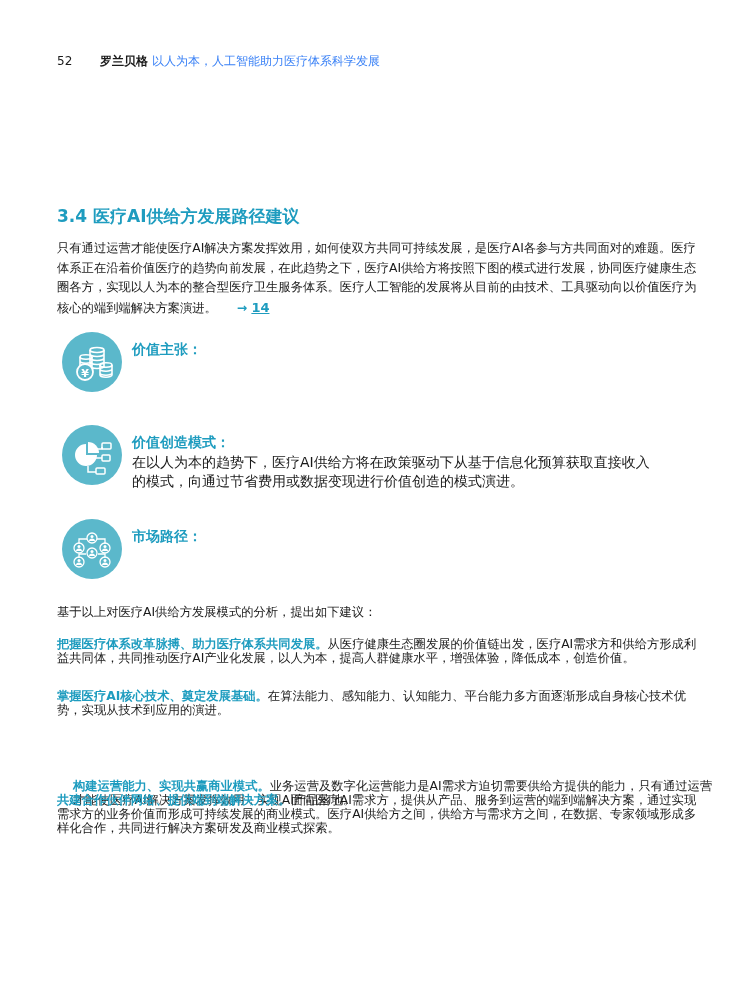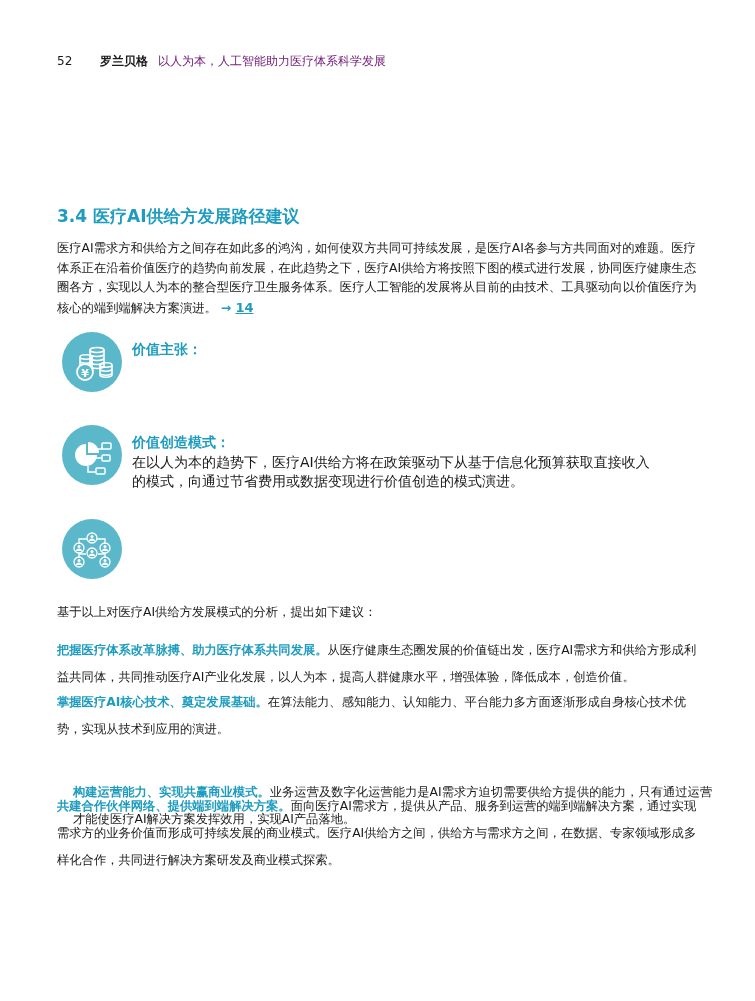--- a/index.html
+++ b/index.html
@@ -6,74 +6,74 @@
   body {
     width: 755px; height: 1001px; position: relative; overflow: hidden;
     font-family: "DejaVu Sans", "Liberation Sans", sans-serif;
     color: #1a1a1a;
   }
   .header {
     position: absolute; left: 57px; top: 53px;
     font-size: 12px; line-height: 16px; white-space: nowrap;
   }
   .header .page-num { font-weight: normal; margin-right: 24px; }
-  .header .brand { font-weight: bold; margin-right: 6px; }
-  .header .subtitle { color: #701a75; }
+  .header .brand { font-weight: bold; }
+  .header .subtitle { color: #3b82f6; }
 
   .section-title {
     position: absolute; left: 57px; top: 205px;
     font-size: 17px; font-weight: bold; color: #1e9cbf; white-space: nowrap; text-align: center;
   }
 
   .para {
     position: absolute; left: 57px; width: 640px;
     font-size: 12.3px; line-height: 19.5px; color: #1a1a1a;
   }
   .intro { top: 239px; }
-  .ref-link { color: #1e9cbf; font-weight: bold; white-space: nowrap; }
+  .ref-link { color: #1e9cbf; font-weight: bold; white-space: nowrap; margin-left: 16px; }
   .ref-link .num { text-decoration: underline; font-size: 13px; }
 
   .pillar {
     position: absolute; left: 62px; width: 640px;
   }
   .pillar .circle {
     position: absolute; left: 0; top: 0; width: 60px; height: 60px;
     border-radius: 50%; background: #5bb8cb;
   }
   .pillar .circle svg { position: absolute; left: 0; top: 0; }
   .pillar .text {
     position: absolute; left: 70px; top: 8px; width: 520px;
     font-size: 14px; line-height: 19.5px;
   }
   .pillar .label { color: #1e9cbf; font-weight: bold; display: block; }
   .p1 { top: 332px; }
   .p2 { top: 425px; }
   .p3 { top: 519px; }
 
   .lead { top: 603px; }
-  .rec { position: absolute; left: 57px; width: 645px; font-size: 12.3px; line-height: 27px; }
+  .rec { position: absolute; left: 57px; width: 645px; font-size: 12.3px; line-height: 14px; }
   .rec .hl { color: #1e9cbf; font-weight: bold; }
   .r1 { top: 637px; }
   .r2 { top: 689px; }
   .r3 { top: 779px; margin-left: 16px; }
   .r4 { top: 793px; }
 </style>
 </head>
 <body>
 
 <div class="header">
   <span class="page-num">52</span>
   <span class="brand">罗兰贝格</span>
   <span class="subtitle">以人为本，人工智能助力医疗体系科学发展</span>
 </div>
 
 <div class="section-title">3.4 医疗AI供给方发展路径建议</div>
 
 <div class="para intro">
-  <span>医疗AI需求方和供给方之间存在如此多的鸿沟，如何使双方共同可持续发展，是医疗AI各参与方共同面对的难题。医疗体系正在沿着价值医疗的趋势向前发展，在此趋势之下，医疗AI供给方将按照下图的模式进行发展，协同医疗健康生态圈各方，实现以人为本的整合型医疗卫生服务体系。医疗人工智能的发展将从目前的由技术、工具驱动向以价值医疗为核心的端到端解决方案演进。</span>
+  <span>只有通过运营才能使医疗AI解决方案发挥效用，如何使双方共同可持续发展，是医疗AI各参与方共同面对的难题。医疗体系正在沿着价值医疗的趋势向前发展，在此趋势之下，医疗AI供给方将按照下图的模式进行发展，协同医疗健康生态圈各方，实现以人为本的整合型医疗卫生服务体系。医疗人工智能的发展将从目前的由技术、工具驱动向以价值医疗为核心的端到端解决方案演进。</span>
   <span class="ref-link">
     <span>→</span>
     <span class="num">14</span>
   </span>
 </div>
 
 <div class="pillar p1">
   <div class="circle">
     <svg width="60" height="60" viewBox="0 0 60 60">
       <g fill="none" stroke="#ffffff" stroke-width="1.6">
@@ -136,20 +136,21 @@
         <circle cx="30" cy="32.5" r="1.5"></circle>
           <path d="M27 37a3 2.5 0 0 1 6 0z"></path>
         <circle cx="17" cy="41.5" r="1.5"></circle>
           <path d="M14 46a3 2.5 0 0 1 6 0z"></path>
         <circle cx="43" cy="41.5" r="1.5"></circle>
           <path d="M40 46a3 2.5 0 0 1 6 0z"></path>
       </g>
     </svg>
   </div>
   <div class="text">
+    <span class="label">市场路径：</span>
   </div>
 </div>
 
 <div class="para lead">基于以上对医疗AI供给方发展模式的分析，提出如下建议：</div>
 
 <div class="rec r1">
   <span class="hl">把握医疗体系改革脉搏、助力医疗体系共同发展。</span><span>从医疗健康生态圈发展的价值链出发，医疗AI需求方和供给方形成利益共同体，共同推动医疗AI产业化发展，以人为本，提高人群健康水平，增强体验，降低成本，创造价值。</span>
 </div>
 <div class="rec r2">
   <span class="hl">掌握医疗AI核心技术、奠定发展基础。</span><span>在算法能力、感知能力、认知能力、平台能力多方面逐渐形成自身核心技术优势，实现从技术到应用的演进。</span>

